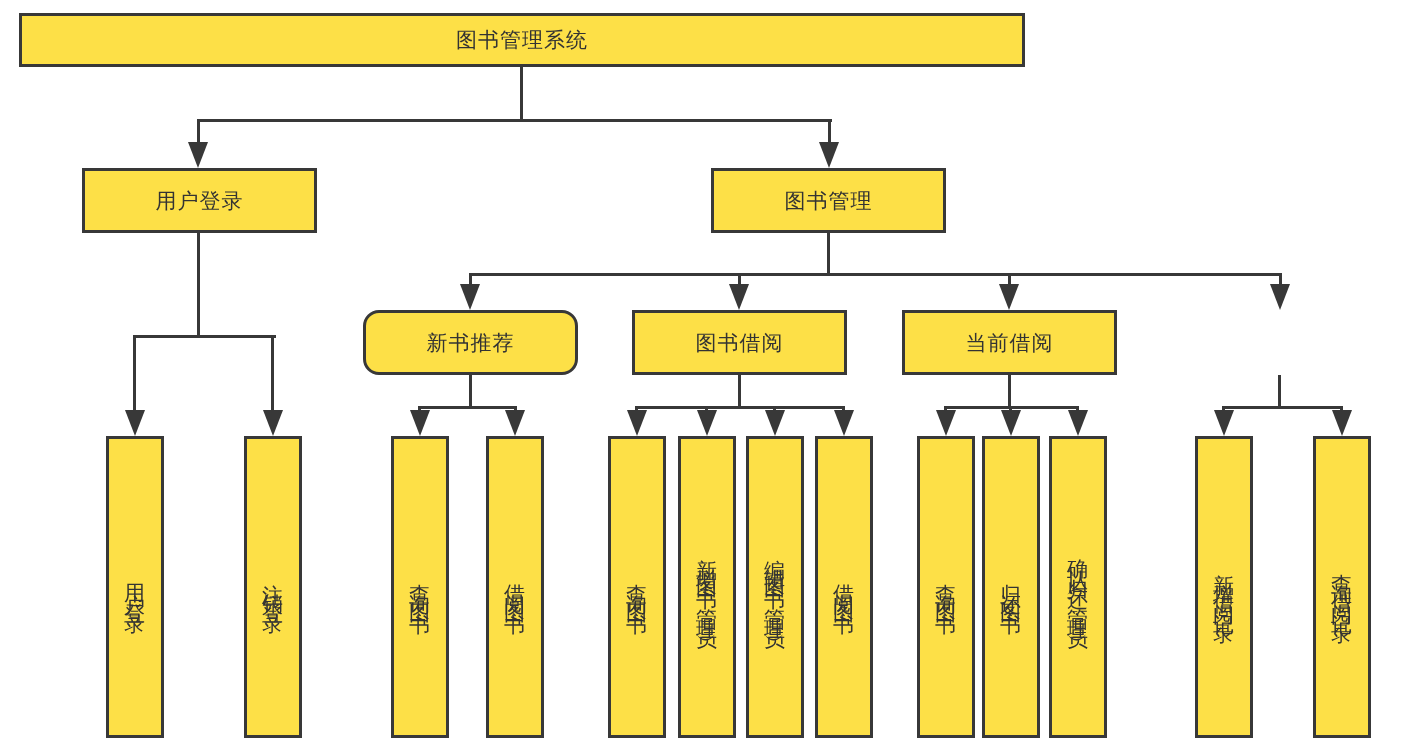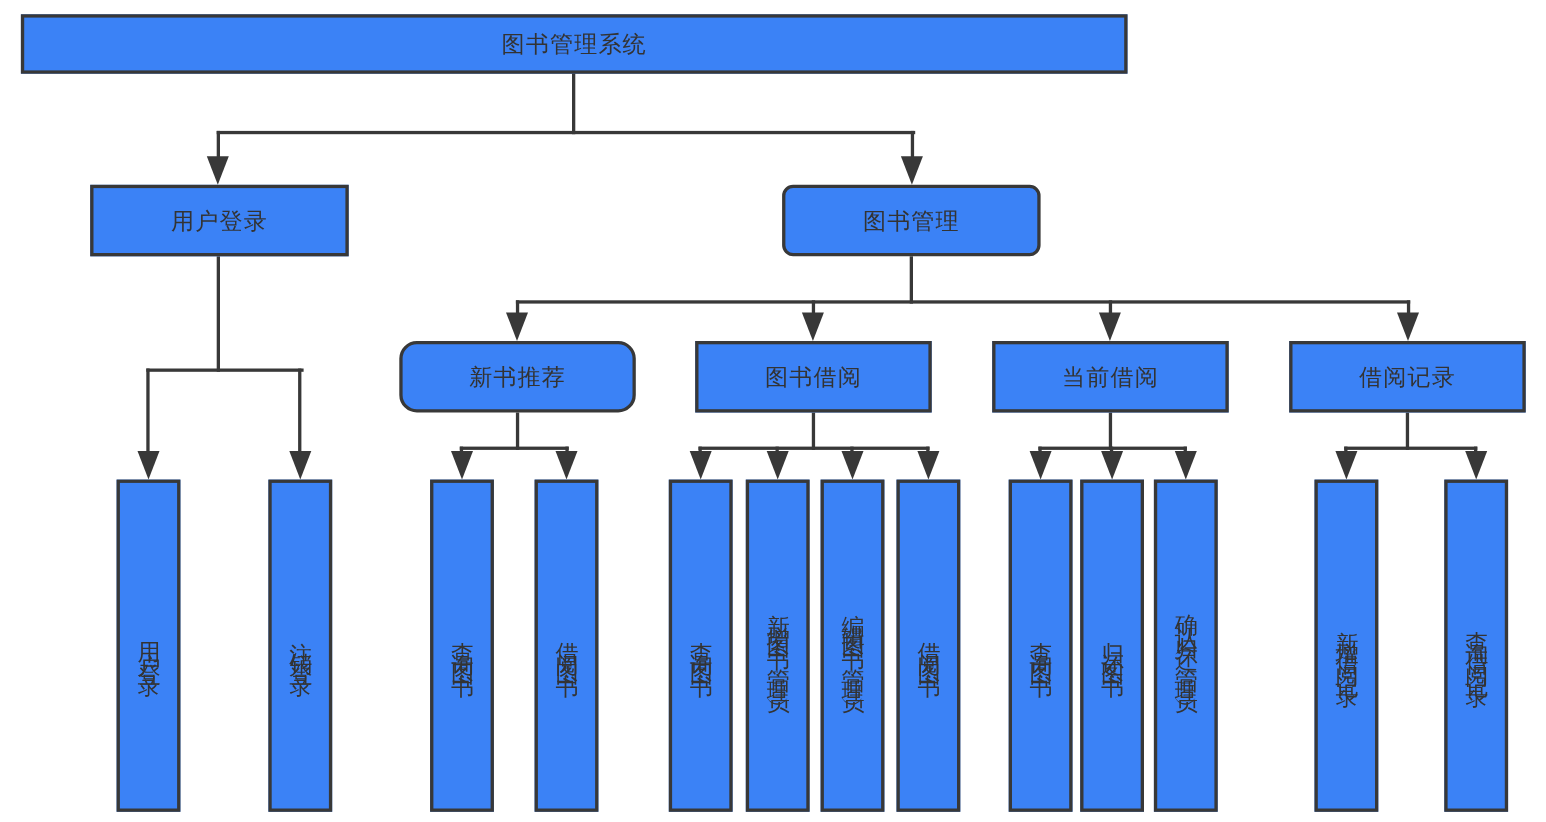--- a/index.html
+++ b/index.html
@@ -7,21 +7,21 @@
     position: relative;
     width: 1405px;
     height: 747px;
     background: #ffffff;
     font-family: "Liberation Sans", "DejaVu Sans", sans-serif;
     overflow: hidden;
   }
   .box {
     position: absolute;
     box-sizing: border-box;
-    background: #3b82f6;
+    background: #fde047;
     border: 3px solid #383838;
     display: flex;
     align-items: center;
     justify-content: center;
     font-size: 21px;
     color: #333333;
     letter-spacing: 1px;
     z-index: 2;
   }
   .leaf .vtext {
@@ -69,21 +69,21 @@
   <div class="vline" style="left:520px; top:66px; height:56px;"></div>
   <div class="hline" style="left:197px; top:119px; width:635px;"></div>
   <div class="vline" style="left:197px; top:119px; height:28px;"></div>
   <div class="vline" style="left:828px; top:119px; height:28px;"></div>
   <div class="arrow" style="left:188px; top:142px;"></div>
   <div class="arrow" style="left:819px; top:142px;"></div>
 
   <div class="box" style="left:82px; top:168px; width:235px; height:65px;">
     <span>用户登录</span>
   </div>
-  <div class="box" style="left:711px; top:168px; width:235px; height:65px;border-radius:10px;">
+  <div class="box" style="left:711px; top:168px; width:235px; height:65px;">
     <span>图书管理</span>
   </div>
 
   <div class="vline" style="left:197px; top:233px; height:105px;"></div>
   <div class="hline" style="left:133px; top:335px; width:143px;"></div>
   <div class="vline" style="left:133px; top:335px; height:78px;"></div>
   <div class="vline" style="left:271px; top:335px; height:78px;"></div>
   <div class="arrow" style="left:125px; top:410px;"></div>
   <div class="arrow" style="left:263px; top:410px;"></div>
 
@@ -99,23 +99,20 @@
   <div class="arrow" style="left:1270px; top:284px;"></div>
 
   <div class="box" style="left:363px; top:310px; width:215px; height:65px;border-radius:16px;">
     <span>新书推荐</span>
   </div>
   <div class="box" style="left:632px; top:310px; width:215px; height:65px;">
     <span>图书借阅</span>
   </div>
   <div class="box" style="left:902px; top:310px; width:215px; height:65px;">
     <span>当前借阅</span>
-  </div>
-  <div class="box" style="left:1172px; top:310px; width:215px; height:65px;">
-    <span>借阅记录</span>
   </div>
 
   <div class="vline" style="left:469px; top:375px; height:34px;"></div>
   <div class="hline" style="left:418px; top:406px; width:99px;"></div>
   <div class="vline" style="left:418px; top:406px; height:7px;"></div>
   <div class="vline" style="left:514px; top:406px; height:7px;"></div>
   <div class="arrow" style="left:410px; top:410px;"></div>
   <div class="arrow" style="left:505px; top:410px;"></div>
 
   <div class="vline" style="left:738px; top:375px; height:34px;"></div>

